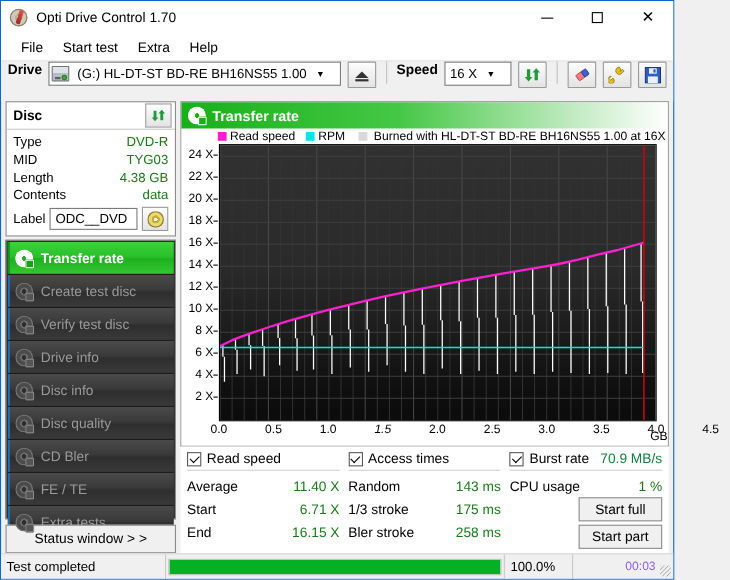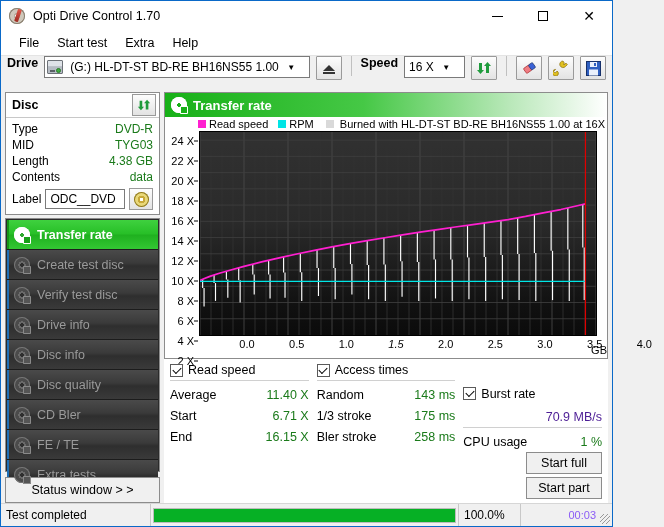--- a/index.html
+++ b/index.html
@@ -199,21 +199,21 @@
     position:absolute;left:34px;top:0;right:10px;bottom:22px;
     background:linear-gradient(180deg,#313131 0%,#2a2a2a 45%,#111111 85%,#0b0b0b 100%);
     border:1px solid #000;box-sizing:border-box;
   }
   .ylabels{position:absolute;left:0;top:0;width:33px;bottom:22px;}
   .ylab{
     position:absolute;right:4px;transform:translateY(-50%);
     font-size:11px;color:#000;white-space:nowrap;
   }
   .ytick{position:absolute;right:0;width:4px;height:1px;background:#000;transform:translateY(-50%);}
-  .xlabels{position:absolute;left:0;right:0;bottom:2px;height:18px;margin-left:48px;}
+  .xlabels{position:absolute;left:0;right:0;bottom:2px;height:18px;}
   .xlab{position:absolute;transform:translateX(-50%);font-size:11px;color:#000;white-space:nowrap;}
   .xunit{position:absolute;right:0;bottom:2px;font-size:11px;color:#000;}
 
   
   .results{
     flex:0 0 auto;background:#fff;padding:4px 6px 4px 6px;
     display:grid;grid-template-columns:1fr 1fr 1fr;gap:0 8px;
   }
   .rcol{display:flex;flex-direction:column;}
   .rhead{
@@ -222,21 +222,21 @@
     position:relative;
   }
   .cb{
     width:13px;height:13px;border:1px solid #5a5a5a;background:#fff;box-sizing:border-box;
     display:flex;align-items:center;justify-content:center;flex:0 0 auto;
   }
   .cb::after{
     content:"";width:7px;height:4px;border-left:1.6px solid #000;border-bottom:1.6px solid #000;
     transform:rotate(-45deg);margin-bottom:2px;
   }
-  .rhead .hv{margin-left:auto;color:#4c1d95;margin-top:47px;}
+  .rhead .hv{margin-left:auto;color:#15803d;}
   .rrow{display:flex;justify-content:space-between;font-size:12.5px;height:21px;align-items:center;}
   .rrow .k{color:#000;}
   .rrow .v{color:#1a7a1a;}
   .act-col{display:flex;flex-direction:column;align-items:flex-end;gap:3px;}
   .act-btn{
     width:76px;height:22px;background:#f0f0f0;border:1px solid #8c8c8c;
     display:flex;align-items:center;justify-content:center;font-size:12.5px;color:#000;
     box-sizing:border-box;
   }
 

